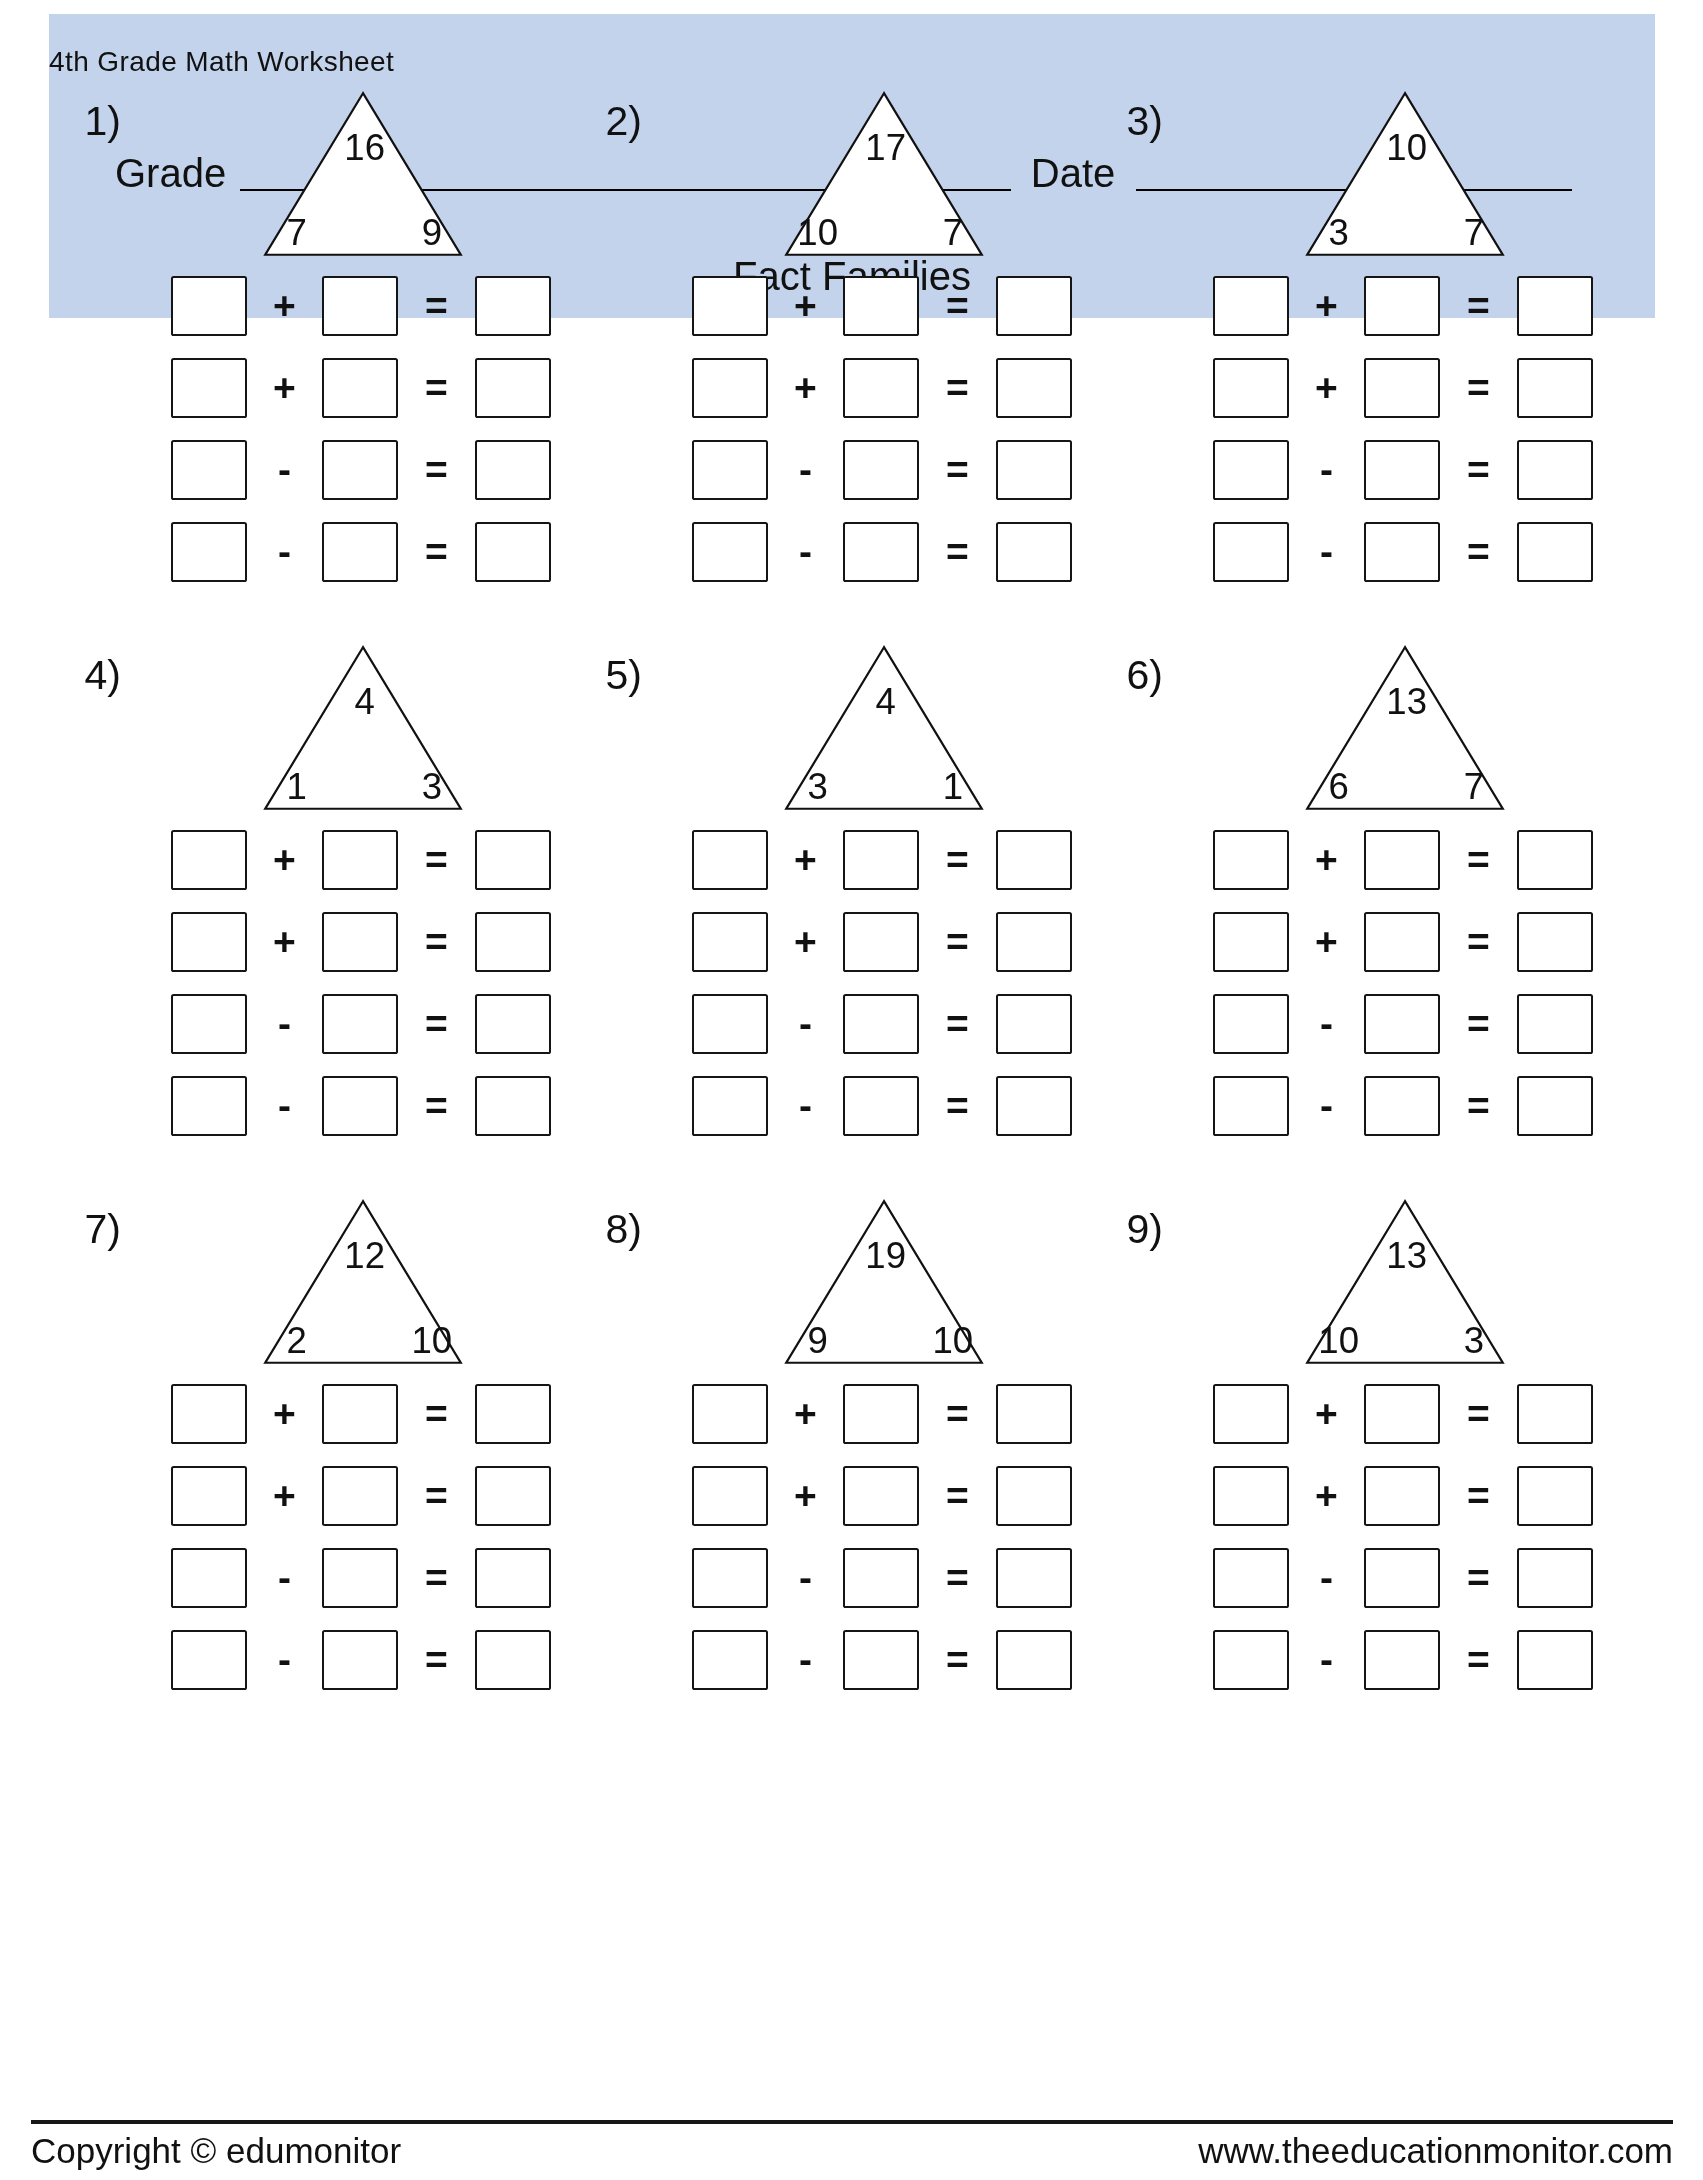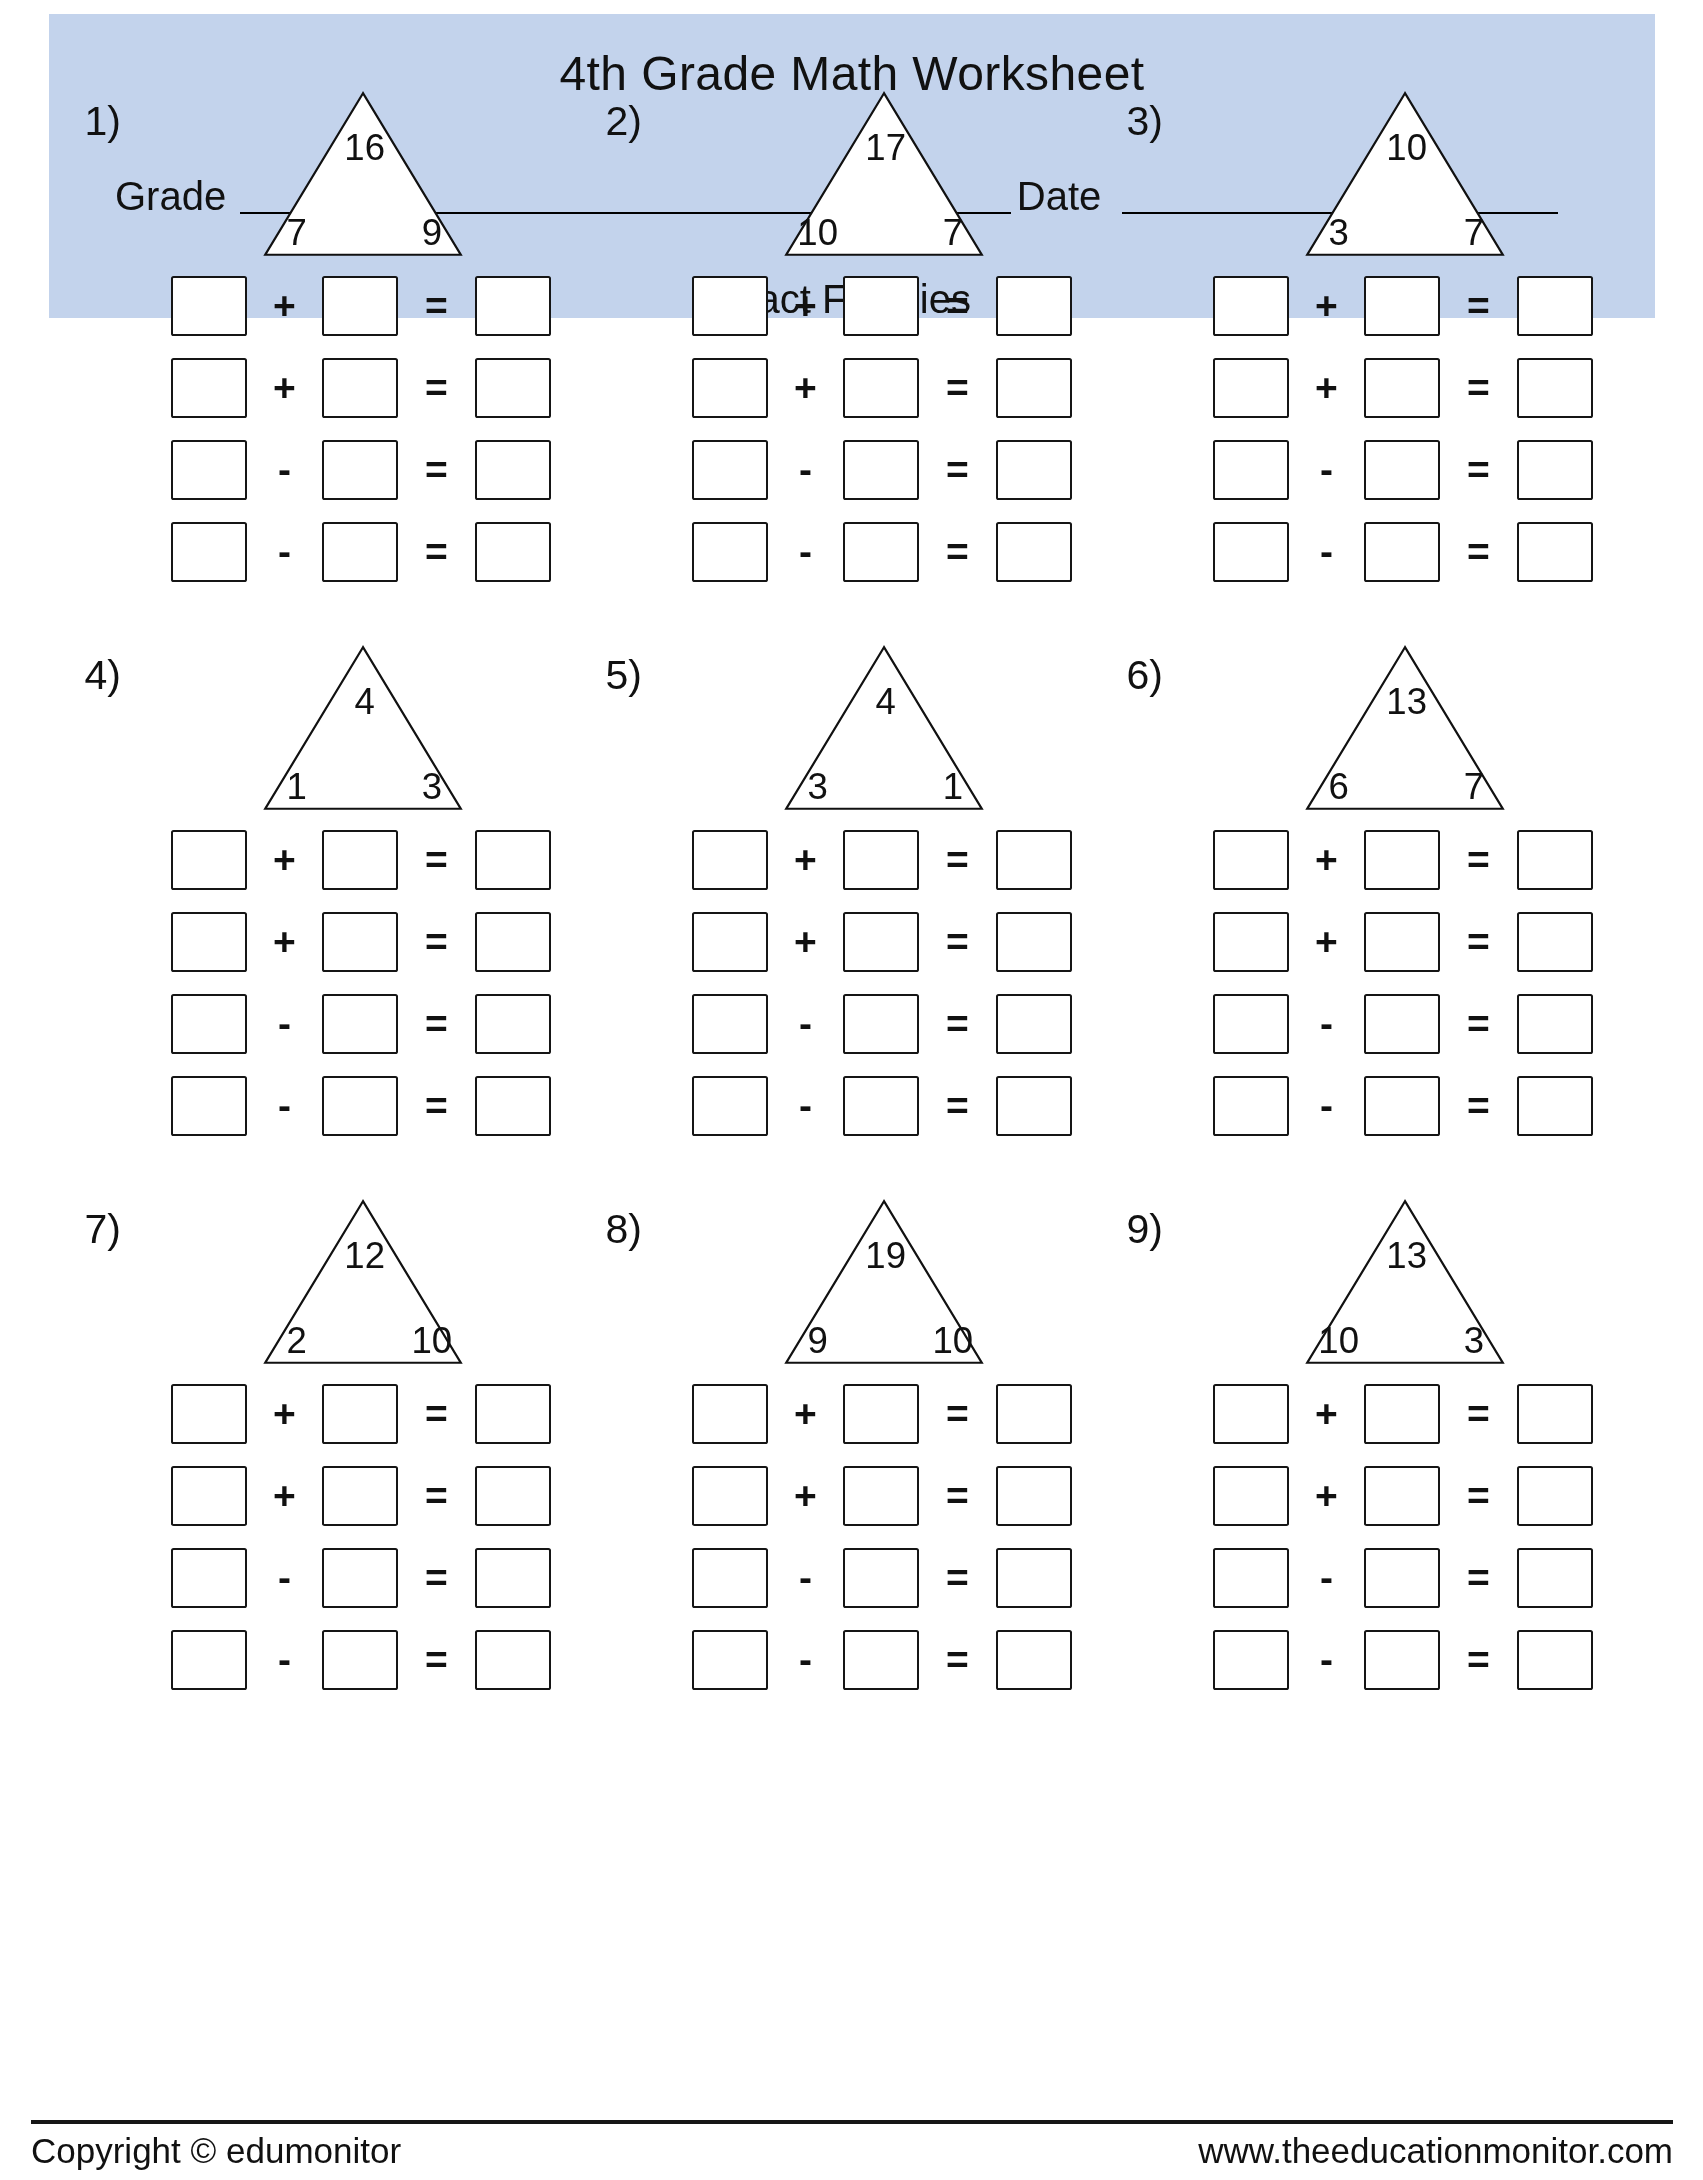--- a/index.html
+++ b/index.html
@@ -13,36 +13,36 @@
   }
 
   
   .header {
     position:absolute; left:49px; top:13.6px;
     width:1606px; height:304px;
     background:var(--header-bg,#c3d3ec);
   }
   .header h1 {
     margin:32px 0 0; padding:0;
-    font-size:48px; font-weight:400;
-    text-align:center; letter-spacing:0.4px;
+    font-size:28px; font-weight:400;
+    text-align:left; letter-spacing:0.4px;
   }
   .name-date-row {
     display:flex; align-items:flex-end;
     margin:72px 65px 0 66px;
     font-size:40px; line-height:1.15;
     white-space:nowrap;
   }
   .blank-line {
     border-bottom:2.6px solid #000;
     align-self:flex-end; margin-bottom:4.3px;
     height:34px;
   }
   .name-line { width:771px; margin-left:13.6px; }
-  .date-label { margin-left:6px; }
+  .date-label { margin-left:20px; }
   .date-line { width:436px; margin-left:20.4px; }
   .subtitle {
     text-align:center; font-size:40px; margin-top:58px;
   }
 
   
   .instruction {
     margin:27px 0 0 65px;
     font-size:38px;
   }

